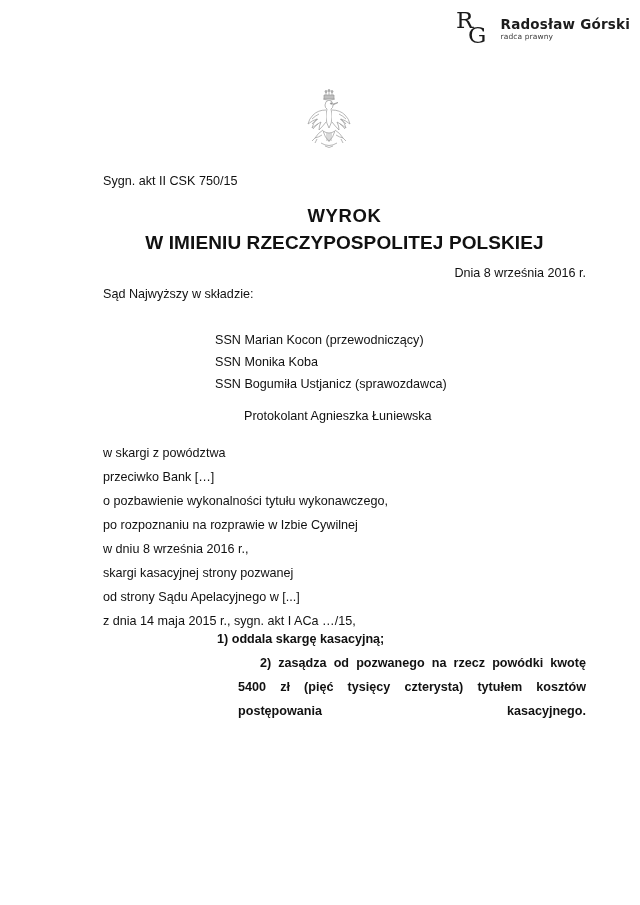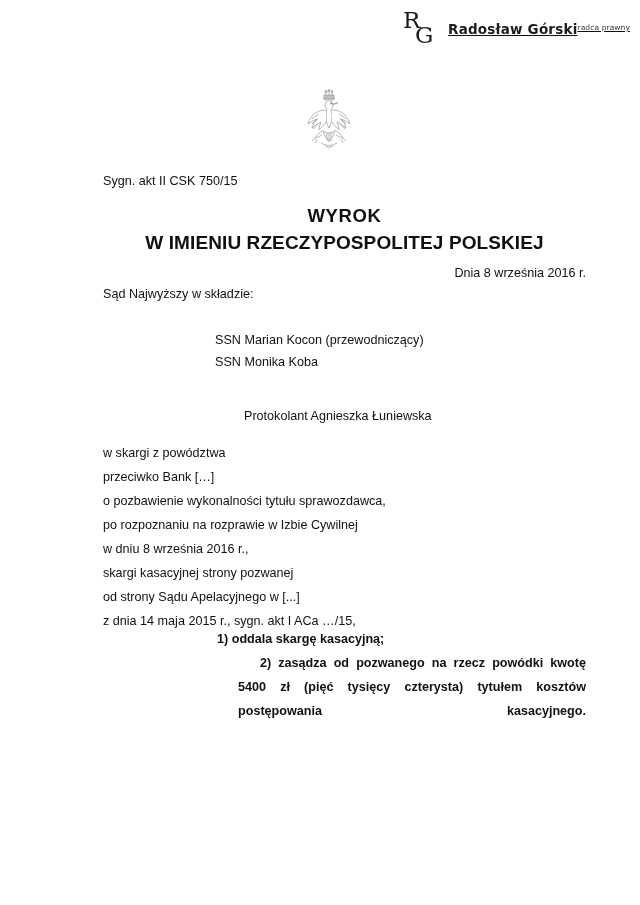--- a/index.html
+++ b/index.html
@@ -27,23 +27,23 @@
   }
   .monogram {
     width: 38px;
     height: 40px;
     position: relative;
     flex: 0 0 auto;
   }
   .monogram svg { display: block; }
   .firm-text {
     display: flex;
+    flex-direction: column;
     justify-content: flex-end;
     line-height: 1.05;
-    text-decoration: underline;
   }
   .firm-name {
     font-family: "DejaVu Sans", sans-serif;
     font-size: 13.5px;
     font-weight: 600;
     letter-spacing: 0.2px;
     color: #1c1c1c;
     white-space: nowrap;
   }
   .firm-sub {
@@ -237,28 +237,29 @@
   <div class="title-main">WYROK</div>
   <div class="title-sub">W IMIENIU RZECZYPOSPOLITEJ POLSKIEJ</div>
 
   <div class="date-line">Dnia 8 września 2016 r.</div>
 
   <div class="composition-label">Sąd Najwyższy w składzie:</div>
 
   <div class="judges">
     <div class="judge-line">SSN Marian Kocon (przewodniczący)</div>
     <div class="judge-line">SSN Monika Koba</div>
+    <div class="judge-line">SSN Bogumiła Ustjanicz (sprawozdawca)</div>
   </div>
 
   <div class="recorder">Protokolant Agnieszka Łuniewska</div>
 
   <div class="body-lines">
     <div class="body-line">w skargi z powództwa</div>
     <div class="body-line">przeciwko  Bank […]</div>
-    <div class="body-line">o pozbawienie wykonalności tytułu sprawozdawca,</div>
+    <div class="body-line">o pozbawienie wykonalności tytułu wykonawczego,</div>
     <div class="body-line">po rozpoznaniu na rozprawie w Izbie Cywilnej</div>
     <div class="body-line">w dniu 8 września 2016 r.,</div>
     <div class="body-line">skargi kasacyjnej strony pozwanej</div>
     <div class="body-line">od strony Sądu Apelacyjnego w [...]</div>
     <div class="body-line">z dnia 14 maja 2015 r., sygn. akt I ACa …/15,</div>
   </div>
 
   <div class="ruling">
     <p>1) oddala skargę kasacyjną;</p>
     <p class="last-para">2) zasądza od pozwanego na rzecz powódki kwotę 5400 zł (pięć tysięcy czterysta) tytułem kosztów postępowania kasacyjnego.</p>

